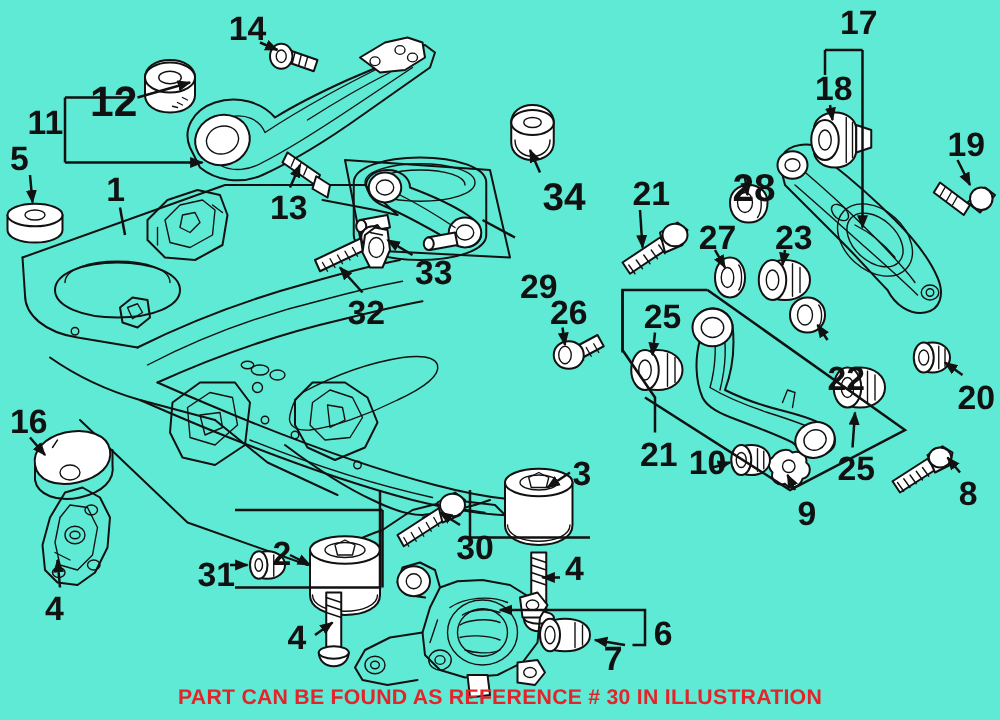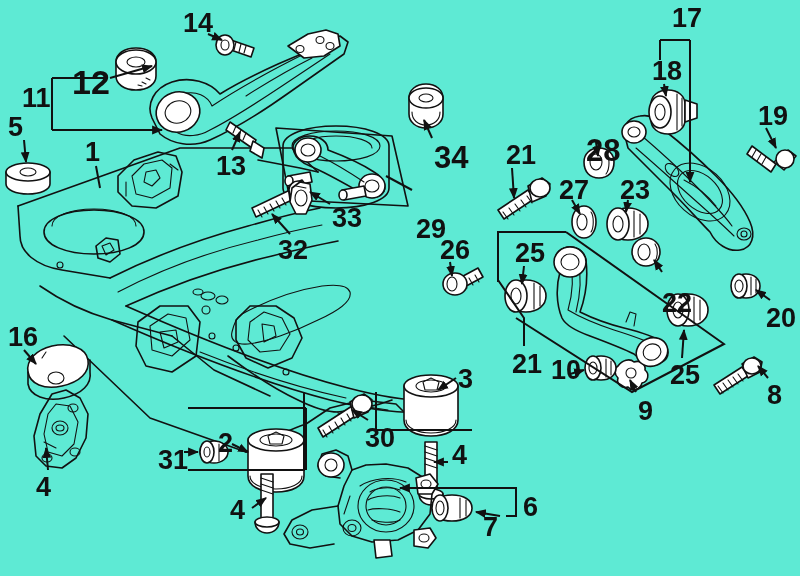--- a/index.html
+++ b/index.html
@@ -599,14 +599,15 @@
       <div class="callout" style="left: 365px; top: 425px; font-size: 27px;">30</div>
       <div class="callout" style="left: 218px; top: 430px; font-size: 27px;">2</div>
       <div class="callout" style="left: 452px; top: 442px; font-size: 27px;">4</div>
       <div class="callout" style="left: 158px; top: 447px; font-size: 27px;">31</div>
       <div class="callout" style="left: 36px; top: 474px; font-size: 27px;">4</div>
       <div class="callout" style="left: 230px; top: 497px; font-size: 27px;">4</div>
       <div class="callout" style="left: 523px; top: 494px; font-size: 27px;">6</div>
       <div class="callout" style="left: 483px; top: 514px; font-size: 27px;">7</div>
     </div>
 
+  <div class="footnote" style="top: 548px; font-size: 17px; color: rgb(227, 36, 43);">PART CAN BE FOUND AS REFERENCE # 30 IN ILLUSTRATION</div>
 
 </div>
 
 </body></html>

